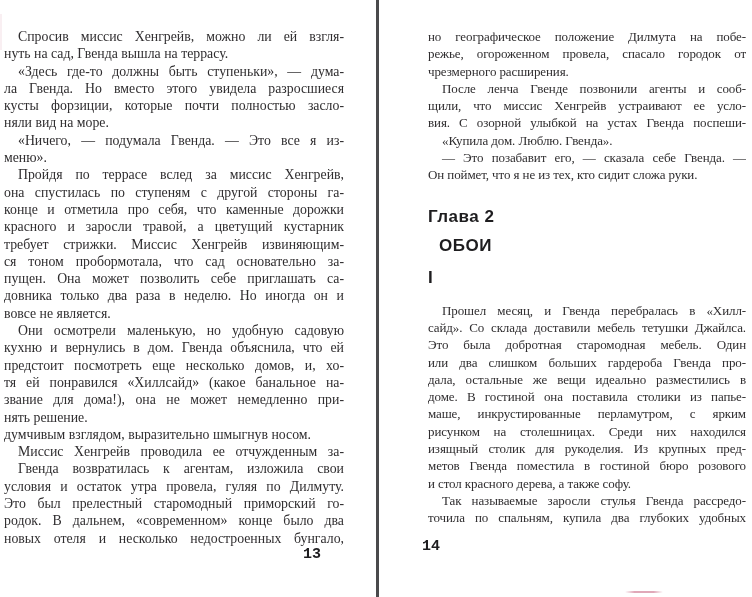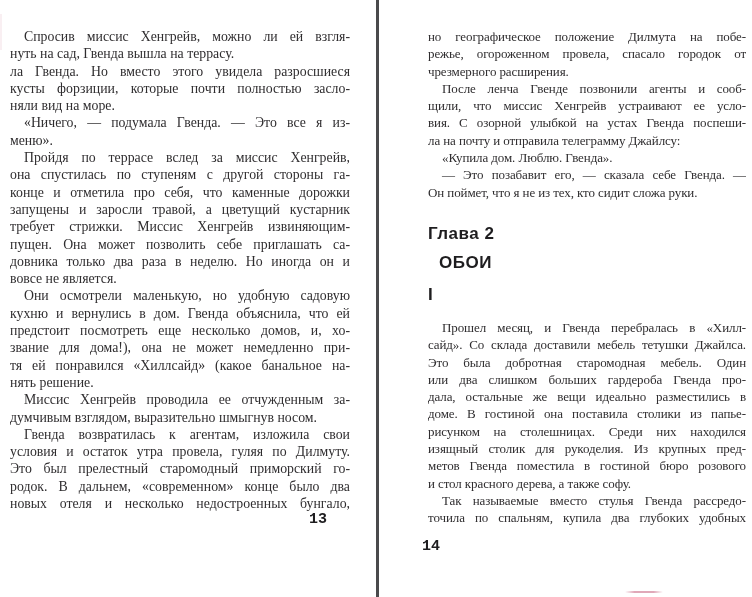--- a/index.html
+++ b/index.html
@@ -12,21 +12,21 @@
   *{margin:0;padding:0;box-sizing:border-box;}
   html,body{width:752px;height:597px;overflow:hidden;}
   body{
     background:var(--paper);
     font-family:"Liberation Serif","DejaVu Serif",serif;
     color:var(--text);
     position:relative;
   }
   .spread{position:absolute;inset:0;}
   .page{position:absolute;top:28px;}
-  .page-left{left:10px;width:340px;}
+  .page-left{left:4px;width:340px;}
   .page-right{left:428px;width:318px;font-size:13px;letter-spacing:-0.1px;}
   .page-left{font-size:13.8px;}
   .line{
     height:17.3px;
     line-height:17.3px;
     text-align:justify;
     text-align-last:justify;
     overflow:hidden;
   }
   .line.last{text-align-last:left;}
@@ -77,78 +77,80 @@
 </style>
 </head>
 <body>
 
 <div class="spread">
 
   <section class="page page-left">
     <div>
         <div class="line ind">Спросив миссис Хенгрейв, можно ли ей взгля-</div>
         <div class="line last">нуть на сад, Гвенда вышла на террасу.</div>
+        <div class="line ind">«Здесь где-то должны быть ступеньки», — дума-</div>
         <div class="line">ла Гвенда. Но вместо этого увидела разросшиеся</div>
         <div class="line">кусты форзиции, которые почти полностью засло-</div>
         <div class="line last">няли вид на море.</div>
         <div class="line ind">«Ничего, — подумала Гвенда. — Это все я из-</div>
         <div class="line last">меню».</div>
         <div class="line ind">Пройдя по террасе вслед за миссис Хенгрейв,</div>
         <div class="line">она спустилась по ступеням с другой стороны га-</div>
         <div class="line">конце и отметила про себя, что каменные дорожки</div>
-        <div class="line">запущены и заросли травой, а цветущий кустарник</div>
+        <div class="line">красного и заросли травой, а цветущий кустарник</div>
         <div class="line">требует стрижки. Миссис Хенгрейв извиняющим-</div>
+        <div class="line">ся тоном пробормотала, что сад основательно за-</div>
         <div class="line">пущен. Она может позволить себе приглашать са-</div>
         <div class="line">довника только два раза в неделю. Но иногда он и</div>
         <div class="line last">вовсе не является.</div>
         <div class="line ind">Они осмотрели маленькую, но удобную садовую</div>
         <div class="line">кухню и вернулись в дом. Гвенда объяснила, что ей</div>
         <div class="line">предстоит посмотреть еще несколько домов, и, хо-</div>
+        <div class="line">тя ей понравился «Хиллсайд» (какое банальное на-</div>
         <div class="line">звание для дома!), она не может немедленно при-</div>
-        <div class="line">тя ей понравился «Хиллсайд» (какое банальное на-</div>
         <div class="line last">нять решение.</div>
+        <div class="line last">думчивым взглядом, выразительно шмыгнув носом.</div>
         <div class="line ind">Миссис Хенгрейв проводила ее отчужденным за-</div>
-        <div class="line last">думчивым взглядом, выразительно шмыгнув носом.</div>
         <div class="line ind">Гвенда возвратилась к агентам, изложила свои</div>
         <div class="line">условия и остаток утра провела, гуляя по Дилмуту.</div>
         <div class="line">Это был прелестный старомодный приморский го-</div>
         <div class="line">родок. В дальнем, «современном» конце было два</div>
         <div class="line">новых отеля и несколько недостроенных бунгало,</div>
       </div>
     <div class="pagenum pagenum-left">13</div>
   </section>
 
   <div class="divider"></div>
 
   <section class="page page-right">
     <div>
         <div class="line">но географическое положение Дилмута на побе-</div>
         <div class="line">режье, огороженном провела, спасало городок от</div>
         <div class="line last">чрезмерного расширения.</div>
         <div class="line ind">После ленча Гвенде позвонили агенты и сооб-</div>
         <div class="line">щили, что миссис Хенгрейв устраивают ее усло-</div>
         <div class="line">вия. С озорной улыбкой на устах Гвенда поспеши-</div>
-        <div class="line last">ла на почту и отправила телеграмму Джайлсу:</div>
         <div class="line ind last">«Купила дом. Люблю. Гвенда».</div>
         <div class="line ind">— Это позабавит его, — сказала себе Гвенда. —</div>
         <div class="line last">Он поймет, что я не из тех, кто сидит сложа руки.</div>
         <div class="heading h-chapter">Глава 2</div>
         <div class="heading h-section">ОБОИ</div>
         <div class="heading h-roman">I</div>
         <div class="line ind p-resume">Прошел месяц, и Гвенда перебралась в «Хилл-</div>
         <div class="line">сайд». Со склада доставили мебель тетушки Джайлса.</div>
         <div class="line">Это была добротная старомодная мебель. Один</div>
         <div class="line">или два слишком больших гардероба Гвенда про-</div>
         <div class="line">дала, остальные же вещи идеально разместились в</div>
         <div class="line">доме. В гостиной она поставила столики из папье-</div>
+        <div class="line">маше, инкрустированные перламутром, с ярким</div>
         <div class="line">рисунком на столешницах. Среди них находился</div>
         <div class="line">изящный столик для рукоделия. Из крупных пред-</div>
         <div class="line">метов Гвенда поместила в гостиной бюро розового</div>
         <div class="line last">и стол красного дерева, а также софу.</div>
-        <div class="line ind">Так называемые вместо стулья Гвенда рассредо-</div>
+        <div class="line ind">Так называемые заросли стулья Гвенда рассредо-</div>
         <div class="line">точила по спальням, купила два глубоких удобных</div>
       </div>
     <div class="pagenum pagenum-right">14</div>
   </section>
 
   <div class="artifact-pink"></div>
   <div class="artifact-edge"></div>
 
 </div>
 

